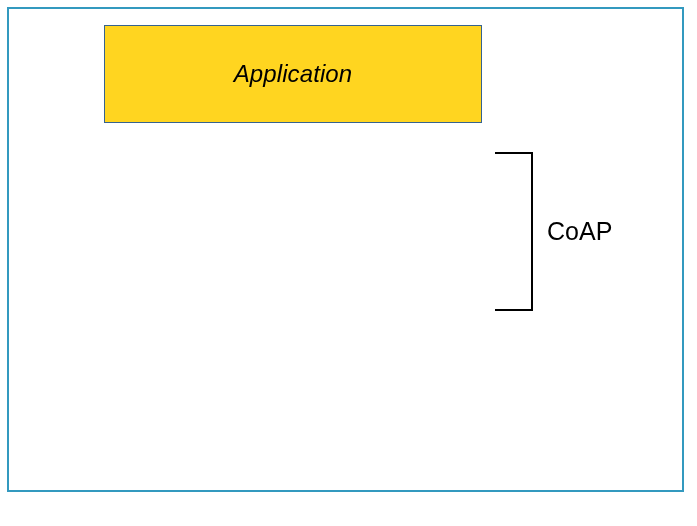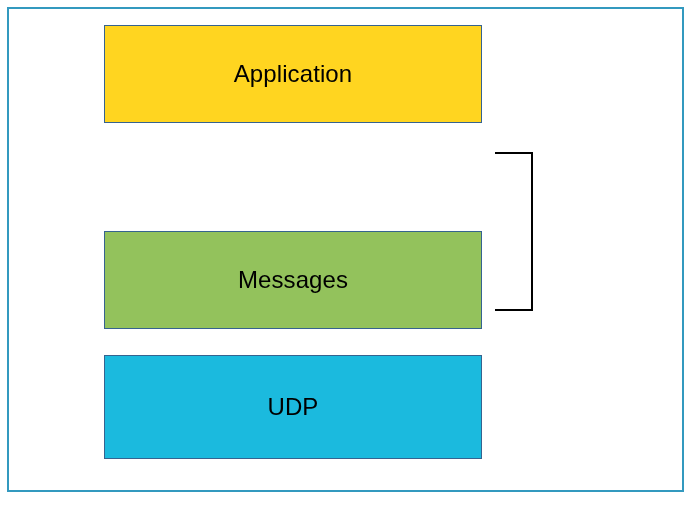--- a/index.html
+++ b/index.html
@@ -37,20 +37,21 @@
     position: absolute;
     box-sizing: border-box;
     border: 1px solid #36638f;
     display: flex;
     align-items: center;
     justify-content: center;
     color: #000000;
     font-size: 24px;
     line-height: 1;
     letter-spacing: 0.1px;
+    font-style: italic;
   }
 
   .layer-label {
     display: block;
     text-align: center;
     white-space: nowrap;
   }
 
   
   #box-application {
@@ -108,24 +109,19 @@
 
 <div id="canvas" style="background-color: rgb(255, 255, 255);">
 
   <div id="page-frame" style="border-color: rgb(51, 153, 191);"></div>
 
   <div class="layer-box" id="box-application" style="background-color: rgb(255, 213, 32); border-color: rgb(54, 99, 143);">
     <span class="layer-label">Application</span>
   </div>
 
 
-  <div class="layer-box" id="box-messages" style="background-color: rgb(147, 194, 92); border-color: rgb(54, 99, 143);">
-    <span class="layer-label">Messages</span>
-  </div>
 
-  <div class="layer-box" id="box-udp" style="background-color: rgb(27, 186, 222); border-color: rgb(54, 99, 143);">
-    <span class="layer-label">UDP</span>
-  </div>
 
   <div id="coap-bracket" style="border-top-color: rgb(0, 0, 0); border-right-color: rgb(0, 0, 0); border-bottom-color: rgb(0, 0, 0);"></div>
 
+  <div id="coap-label">CoAP</div>
 
 </div>
 
 </body></html>

